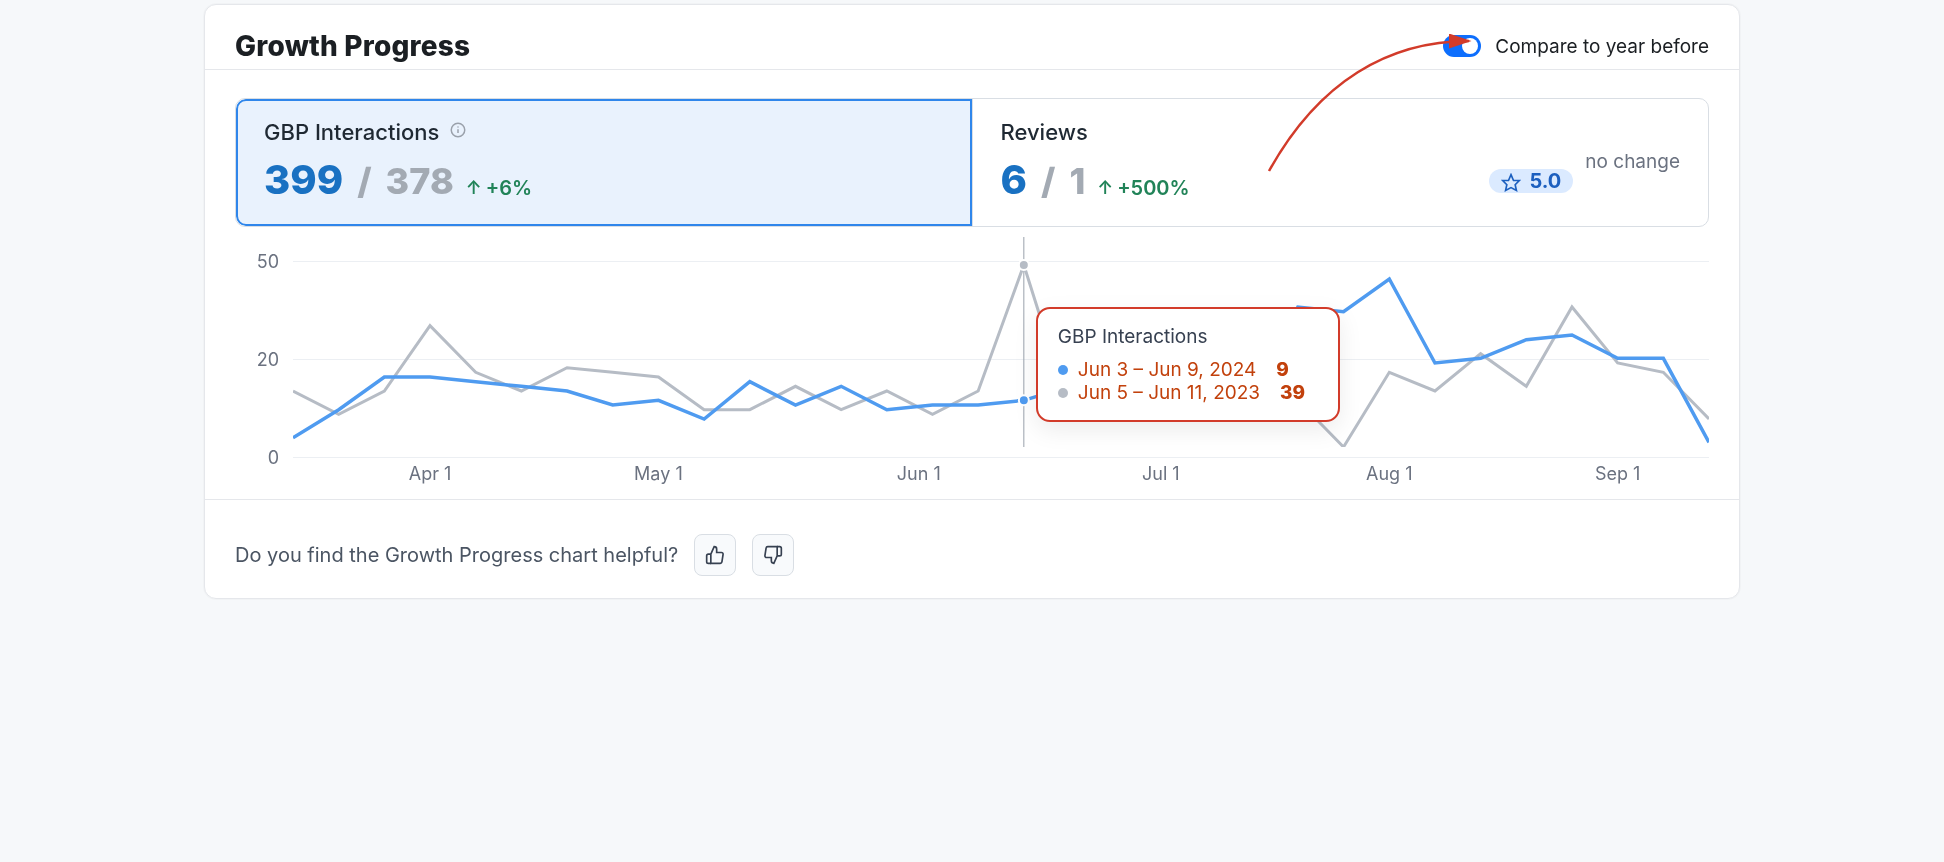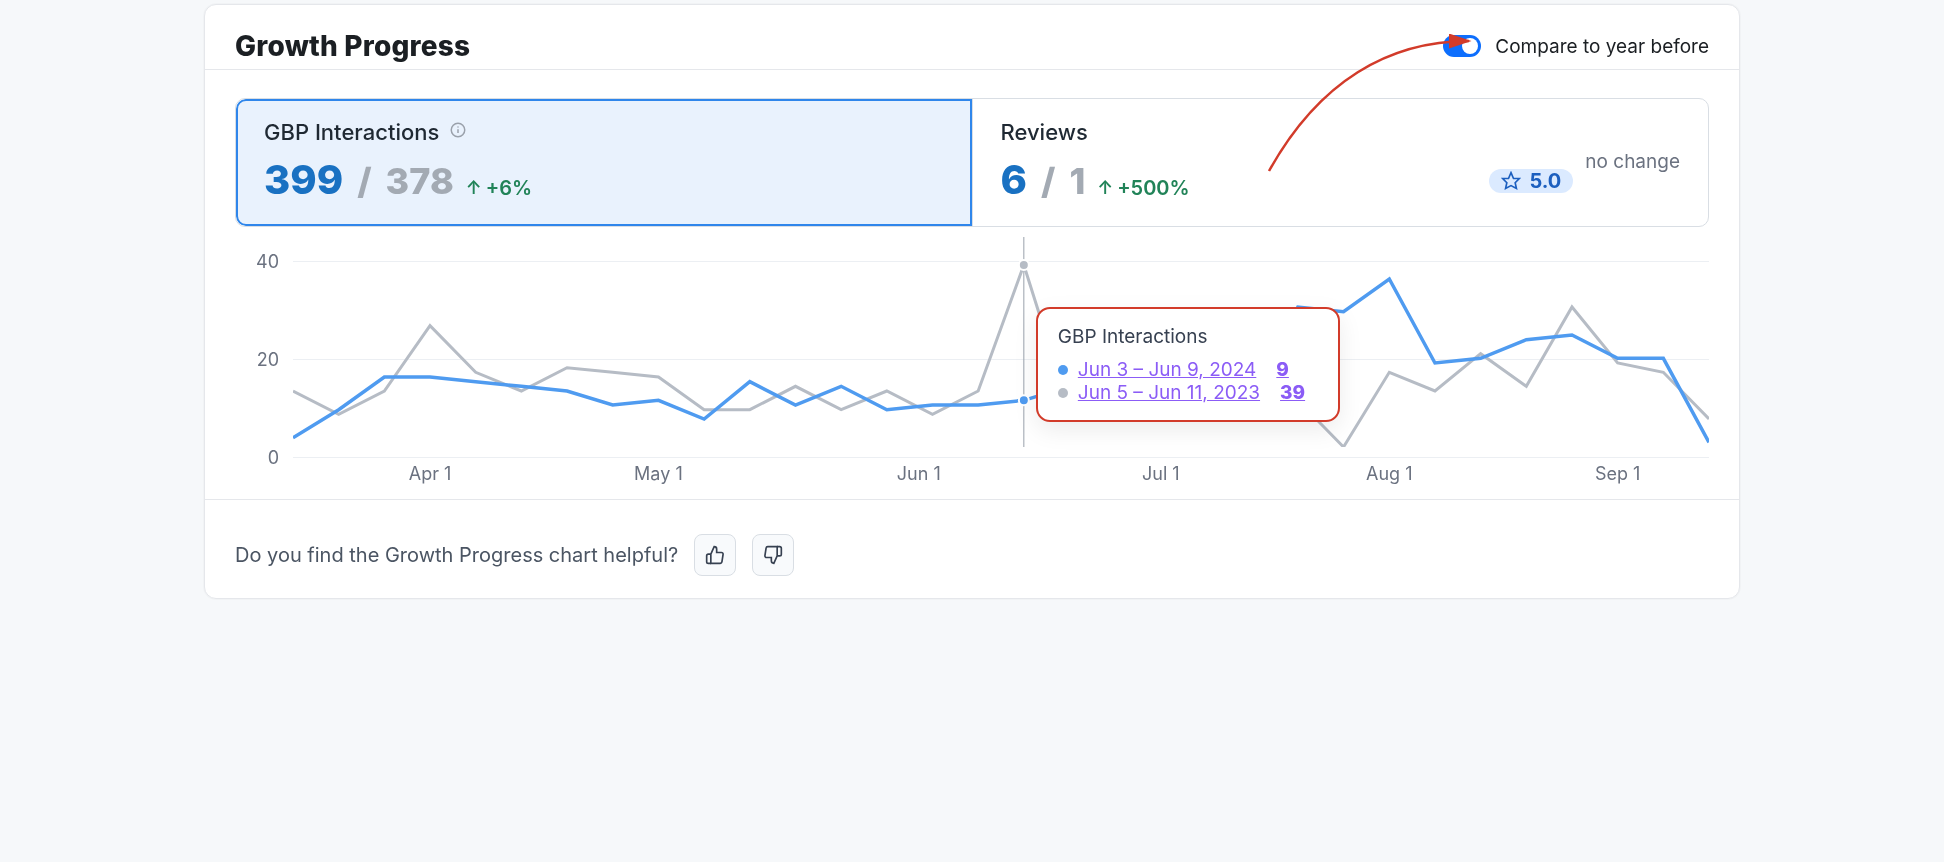--- a/index.html
+++ b/index.html
@@ -32,21 +32,21 @@
   .tab.selected{background:var(--selected-fill);box-shadow:inset 0 0 0 2px var(--selected-border);border-radius:10px 0 0 10px;}
   .tab .label{font-size:22px;color:#1f2933;display:flex;align-items:center;gap:10px;font-weight:500;}
   .tab .info-icon{color:#9aa1ab;font-size:18px;}
   .tab .value-row{display:flex;align-items:baseline;gap:12px;margin-top:10px;}
   .v-main{font-size:40px;font-weight:800;color:var(--blue-dark);}
   .v-slash{font-size:36px;font-weight:800;color:#a3aab3;margin:0 2px;}
   .v-prev{font-size:36px;font-weight:800;color:#a3aab3;}
   .delta{display:inline-flex;align-items:center;gap:4px;font-size:20px;font-weight:600;color:var(--green);}
   .delta .arrow{font-size:18px;}
   .tab.reviews .row{display:flex;align-items:center;gap:26px;justify-content:space-between;}
-  .score-chip{display:inline-flex;align-items:center;gap:8px;background:var(--chip-bg);color:#1c5fbf;border-radius:999px;padding:0 12px;font-weight:700;font-size:20px;margin-top:39px;}
+  .score-chip{display:inline-flex;align-items:flex-end;gap:8px;background:var(--chip-bg);color:#1c5fbf;border-radius:999px;padding:0 12px;font-weight:700;font-size:20px;margin-top:39px;}
   .score-chip svg{width:20px;height:20px;}
   .nochange{font-size:19px;color:var(--muted);}
 
   
   .legend{display:flex;align-items:center;gap:34px;margin:30px 0 8px 2px;font-size:22px;color:#1f2933;}
   .legend .item{display:flex;align-items:center;gap:12px;}
   .dot{width:16px;height:16px;border-radius:50%;}
 
   
   .chart-box{position:relative;width:100%;height:260px;}
@@ -57,21 +57,21 @@
   .x-ticks{position:absolute;left:58px;right:0;bottom:0;height:24px;}
   .x-tick{position:absolute;font-size:18px;color:#6b7280;transform:translateX(-50%);}
   svg.lines{position:absolute;left:58px;right:0;top:10px;bottom:30px;width:auto;height:auto;}
 
   
   .anno-arrow{position:absolute;pointer-events:none;}
 
   
   .tooltip{position:absolute;background:#fff;border:2px solid #d23b2a;border-radius:14px;padding:16px 20px;box-shadow:0 8px 24px rgba(0,0,0,.08);min-width:260px;}
   .tooltip .tt-title{font-size:19px;color:#374151;margin-bottom:10px;}
-  .tooltip .tt-row{display:flex;align-items:center;gap:10px;font-size:19px;color:#8b5cf6;white-space:nowrap;text-decoration:underline;}
+  .tooltip .tt-row{display:flex;align-items:center;gap:10px;font-size:19px;color:#c2410c;white-space:nowrap;}
   .tooltip .tt-row .dot{width:10px;height:10px;}
   .tooltip .tt-val{font-weight:800;margin-left:10px;}
 
   
   .feedback{display:flex;align-items:center;gap:16px;border-top:1px solid var(--line);padding:34px 30px 22px 30px;color:#4b5563;font-size:20px;}
   .fb-btn{width:42px;height:42px;border:1px solid var(--card-border);border-radius:8px;display:inline-flex;align-items:center;justify-content:center;background:#f8fafc;cursor:pointer;}
   .fb-btn svg{width:20px;height:20px;stroke:#374151;fill:none;stroke-width:2;}
 
   
   .overlay{position:relative;}
@@ -145,21 +145,21 @@
             </div>
           </div>
         </div>
       </div>
 
 
       <div class="chart-box" id="chart-box">
         <div class="y-ticks" id="y-ticks">
             <div class="y-tick" style="top: 100%;">0</div>
             <div class="y-tick" style="top: 55.5556%;">20</div>
-            <div class="y-tick" style="top: 11.1111%;">40</div>
+            <div class="y-tick" style="top: 11.1111%;">50</div>
           </div>
         <div class="grid" id="grid">
             <div class="gline" style="top: 100%;"></div>
             <div class="gline" style="top: 55.5556%;"></div>
             <div class="gline" style="top: 11.1111%;"></div>
           </div>
         <svg class="lines" id="lines" preserveAspectRatio="none" viewBox="0 0 1420 210" style="width: calc(100% - 58px); height: 210px;">
             <path d="M 0.0 154.0 L 45.8 177.3 L 91.6 154.0 L 137.4 88.7 L 183.2 135.3 L 229.0 154.0 L 274.8 130.7 L 320.6 135.3 L 366.5 140.0 L 412.3 172.7 L 458.1 172.7 L 503.9 149.3 L 549.7 172.7 L 595.5 154.0 L 641.3 177.3 L 687.1 154.0 L 732.9 28.0 L 778.7 172.7 L 824.5 88.7 L 870.3 149.3 L 916.1 163.3 L 961.9 154.0 L 1007.7 163.3 L 1053.5 210.0 L 1099.4 135.3 L 1145.2 154.0 L 1191.0 116.7 L 1236.8 149.3 L 1282.6 70.0 L 1328.4 126.0 L 1374.2 135.3 L 1420.0 182.0" stroke="#b6bcc5" stroke-width="3" fill="none"></path>
             <path d="M 0.0 200.7 L 45.8 172.7 L 91.6 140.0 L 137.4 140.0 L 183.2 144.7 L 229.0 149.3 L 274.8 154.0 L 320.6 168.0 L 366.5 163.3 L 412.3 182.0 L 458.1 144.7 L 503.9 168.0 L 549.7 149.3 L 595.5 172.7 L 641.3 168.0 L 687.1 168.0 L 732.9 163.3 L 778.7 149.3 L 824.5 116.7 L 870.3 107.3 L 916.1 130.7 L 961.9 168.0 L 1007.7 70.0 L 1053.5 74.7 L 1099.4 42.0 L 1145.2 126.0 L 1191.0 121.3 L 1236.8 102.7 L 1282.6 98.0 L 1328.4 121.3 L 1374.2 121.3 L 1420.0 205.3" stroke="#4f9bf0" stroke-width="3.5" fill="none"></path>
             <line x1="732.9032258064516" x2="732.9032258064516" y1="0" y2="210" stroke="#9aa1ab" stroke-width="1"></line>

